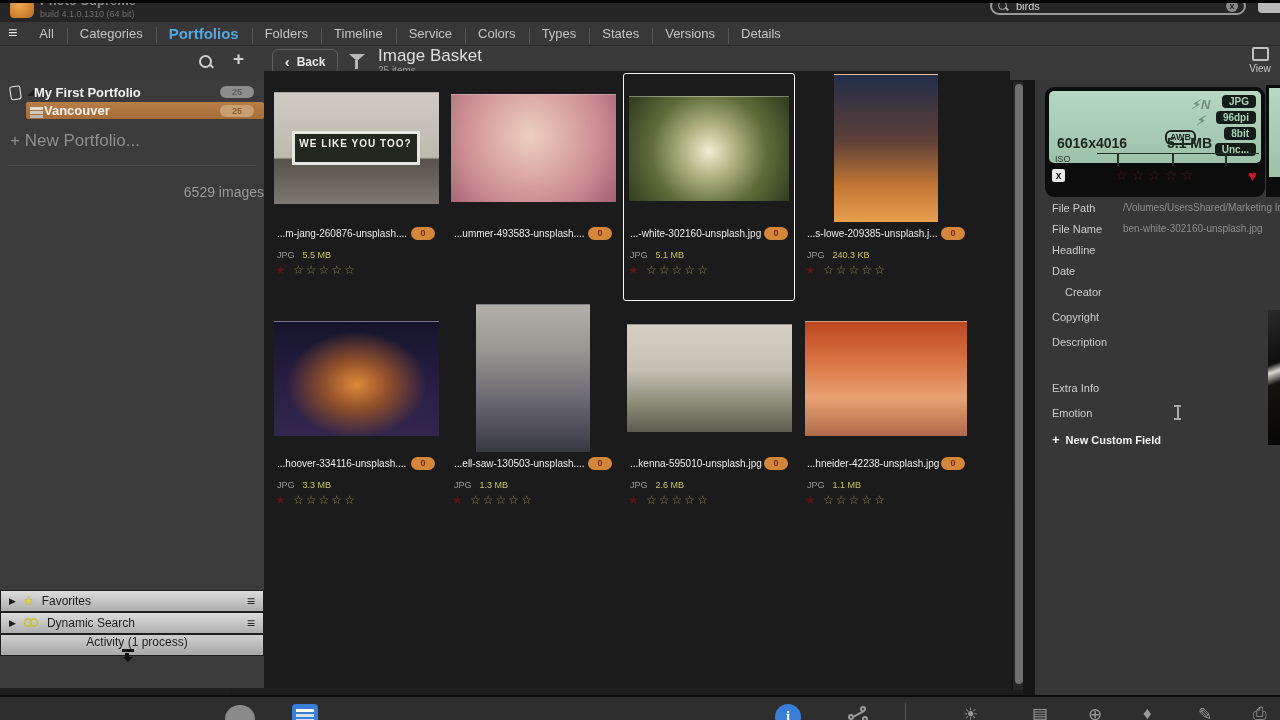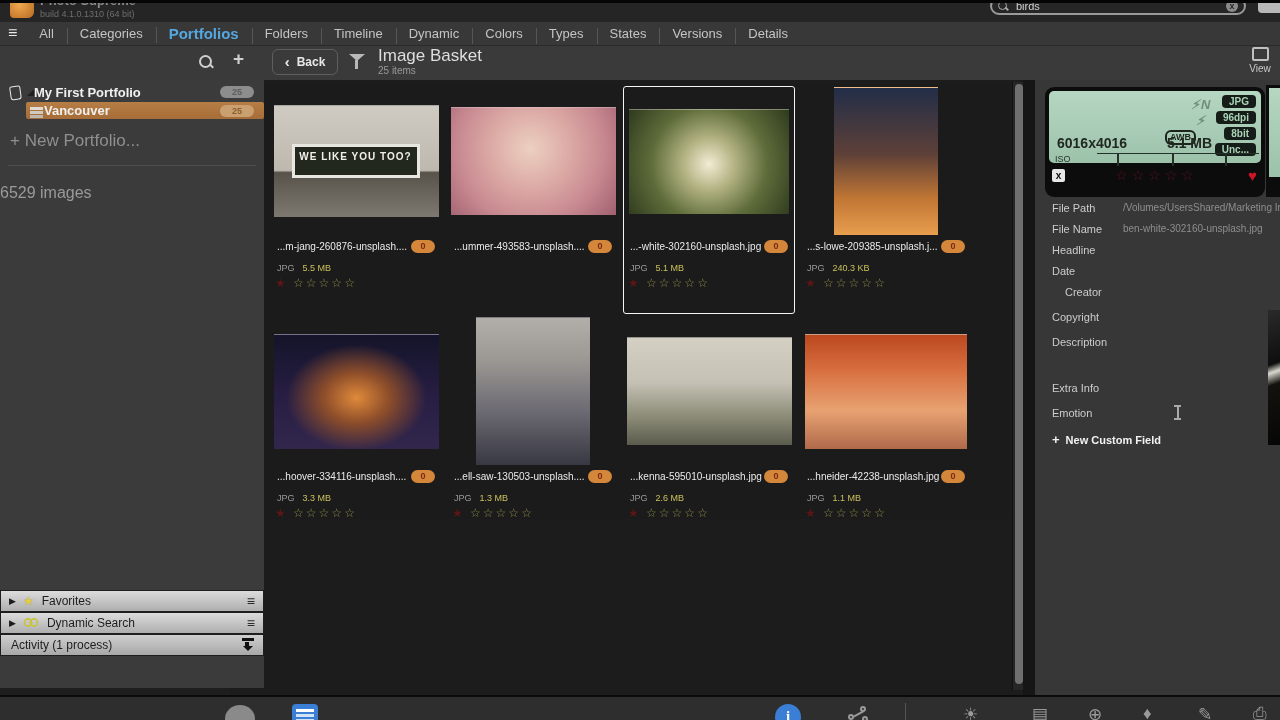--- a/index.html
+++ b/index.html
@@ -53,40 +53,40 @@
   .bin-icon::before { content:""; position:absolute; inset:1px 2px 0 2px; border:1.5px solid #e8e8e8; border-radius:2px 2px 3px 3px; transform:rotate(-8deg); }
   .tri-exp { color:#1f1f1f; font-size:9px; margin-left:4px; }
   .tree-label { color:#f0f0f0; font-size:13px; font-weight:bold; flex:1; }
   .count-pill { width:34px; height:12px; background:#8d8d8d; border-radius:7px; color:#5c5c5c; font-size:9px; font-weight:bold; text-align:center; line-height:12px; margin-right:10px; }
   .row-selected { margin-left:26px; margin-top:2px; background:linear-gradient(180deg,#b77d46,#a76d38); border-radius:2px; height:17px; }
   .stack-icon { width:14px; height:12px; margin-left:4px; position:relative; }
   .stack-icon::before { content:""; position:absolute; left:0; top:2px; width:13px; height:3px; background:#e0dcd4; box-shadow:0 4px 0 #cfcbc2, 0 8px 0 #bdb9b0; }
   .row-selected .count-pill { background:#caa070; color:#8a5f30; }
   .new-portfolio { color:#8f8f8f; font-size:17px; margin:12px 0 0 10px; }
   .side-divider { height:1px; background:#4d4d4d; margin:14px 8px 0 8px; }
-  .image-total { color:#9a9a9a; font-size:16px; text-align:left; margin-top:18px; }
+  .image-total { color:#9a9a9a; font-size:14px; text-align:right; margin-top:18px; }
 
   .side-bottom { position:absolute; left:0; bottom:32px; width:264px; }
   .bar { height:22px; border:1px solid #1e1e1e; background:linear-gradient(180deg,#dcdcdc,#aeaeae); display:flex; align-items:center; }
   .bar .tri { color:#1a1a1a; font-size:9px; margin-left:8px; }
   .bar .star { color:#e8cf3e; font-size:12px; margin-left:7px; text-shadow:0 0 1px #887; }
   .bar .rings { margin-left:7px; display:inline-block; }
   .bar .lbl { color:#1d1d1d; font-size:12px; margin-left:8px; flex:1; }
   .bar .menu { color:#2a2a2a; font-size:14px; font-weight:bold; margin-right:8px; }
-  .bar.activity { background:linear-gradient(180deg,#cfcfcf,#a8a8a8); }
+  .bar.activity { background:linear-gradient(180deg,#cfcfcf,#a8a8a8);flex-direction:column; }
   .bar.activity .lbl { margin-left:10px; }
   .dl-icon { width:14px; height:14px; margin-right:8px; position:relative; }
   .dl-icon::before { content:""; position:absolute; left:1px; top:0; width:12px; height:2.5px; background:#111; }
   .dl-icon::after { content:""; position:absolute; left:4px; top:4px; width:4px; height:5px; background:#111; box-shadow:0 0 0 0 #111; }
   .dl-icon .head { position:absolute; left:1.5px; top:8px; border-left:5px solid transparent; border-right:5px solid transparent; border-top:5px solid #111; }
   .sync-strip { position:absolute; left:0; bottom:0; width:230px; height:32px; background:#1e1e1e; }
   .sync-strip .lbl { color:#e8e8e8; font-size:12px; margin:7px 0 0 8px; }
 
   
-  .gridwrap { position:absolute; left:264px; top:84px; width:746px; height:435px; background:#1b1b1b; overflow:hidden; }
+  .gridwrap { position:absolute; left:264px; top:71px; width:746px; height:435px; background:#1b1b1b; overflow:hidden; }
   .tile { position:absolute; width:172px; height:228px; border:1px solid transparent; border-radius:3px; }
   .tile.selected { border-color:#f5f5f5; }
   .imgbox { height:148px; display:flex; align-items:center; justify-content:center; }
   .ph { border-top:1px solid rgba(255,255,255,0.35); position:relative; overflow:hidden; }
   .ph-1 { width:165px; height:112px; background:linear-gradient(180deg,#cfcbc2 0%,#beb9af 58%,#57534b 60%,#7d7970 100%); }
   .ph-1 .sign { position:absolute; left:18px; top:38px; width:128px; height:34px; background:#23281f; border:3px solid #e8e6e0; color:#f2f0ea; font-size:10px; font-weight:bold; text-align:center; padding-top:4px; letter-spacing:1px; line-height:11px; }
   .ph-2 { width:165px; height:108px; background:radial-gradient(circle at 48% 38%, #ecd0c0 0%, #dba8a4 38%, #c78890 68%, #a06070 100%); }
   .ph-3 { width:160px; height:105px; background:radial-gradient(circle at 50% 52%, #f2ecd4 0%, #b0b080 28%, #5e6c3a 60%, #2e3a1e 100%); }
   .ph-4 { width:104px; height:148px; background:linear-gradient(180deg,#222e48 0%,#5e4038 45%,#c07634 75%,#e89e4e 100%); }
   .ph-5 { width:165px; height:115px; background:radial-gradient(ellipse at 50% 55%, #e08a3a 0%, #8e4e2a 28%, rgba(30,26,50,0) 60%), linear-gradient(180deg,#14142a,#281e44 55%,#32264c 100%); }
@@ -175,21 +175,21 @@
   </div>
 
   <div class="tabbar">
     <span class="hamburger">≡</span>
 
   <span class="tab">All</span>
       <span class="tab">Categories</span>
       <span class="tab active">Portfolios</span>
       <span class="tab">Folders</span>
       <span class="tab">Timeline</span>
-      <span class="tab">Dynamic</span>
+      <span class="tab">Service</span>
       <span class="tab">Colors</span>
       <span class="tab">Types</span>
       <span class="tab">States</span>
       <span class="tab">Versions</span>
       <span class="tab">Details</span>
     </div>
 
   <div class="toolbar">
     <span class="side-search"></span>
     <span class="side-add">+</span>

